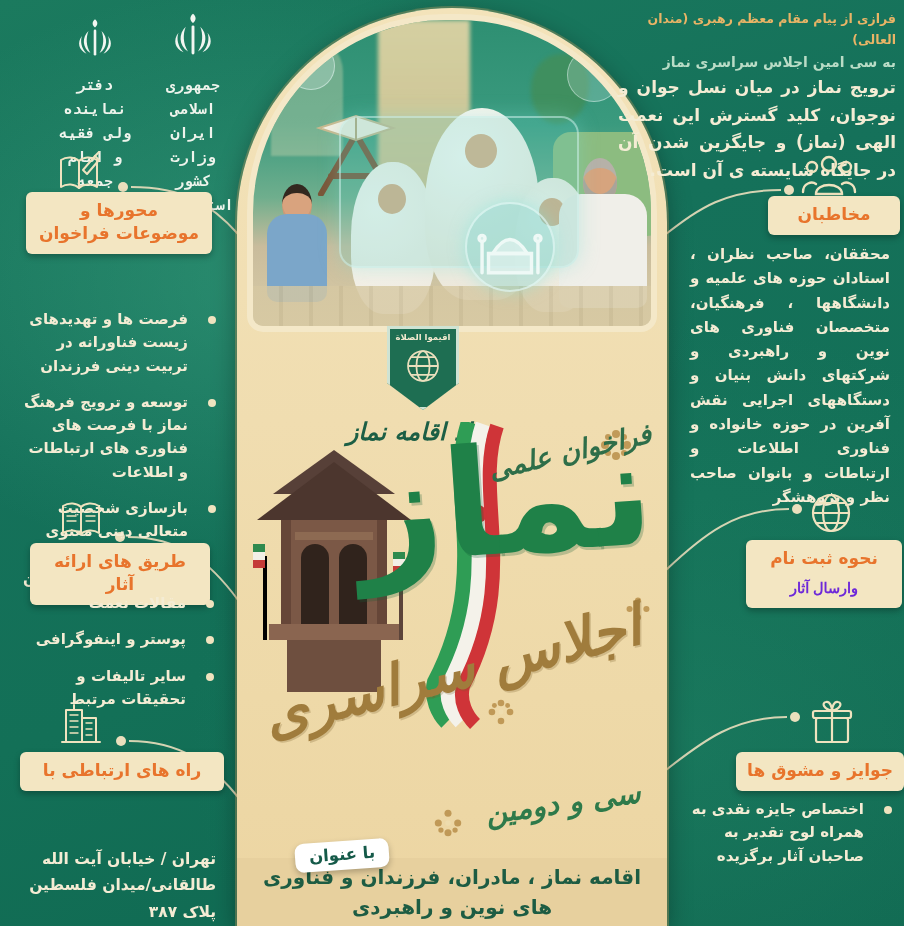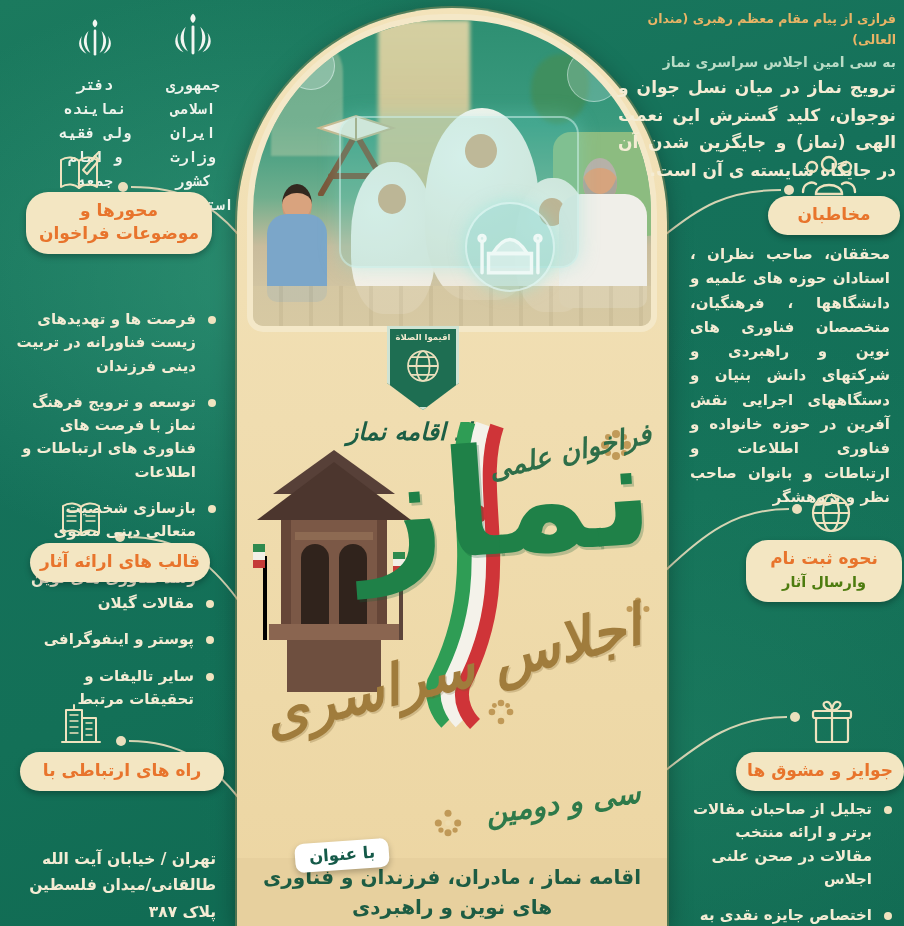--- a/index.html
+++ b/index.html
@@ -21,26 +21,26 @@
   .logo-caption{margin-top:5px;font-size:15px;line-height:1.6;color:#eef4ec;font-weight:bold;font-family:Liberation Mono, monospace;}
 
   
   .quote{right:8px;top:8px;width:278px;text-align:right;z-index:3;}
   .quote .kicker{color:#e9b466;font-size:12.5px;font-weight:bold;line-height:1.7;}
   .quote .subtitle{color:#b9dcc6;font-size:14px;font-weight:bold;line-height:1.7;}
   .quote .body{color:#f4ecd4;font-size:17px;font-weight:bold;line-height:1.62;text-align:justify;}
 
   
   .sec-icon{z-index:3;}
-  .badge{z-index:3;background:#f3e6c2;border-radius:22px;padding:7px 10px 9px;text-align:center;
+  .badge{z-index:3;background:#f3e6c2;border-radius:6px;padding:7px 10px 9px;text-align:center;
     box-shadow:0 3px 6px rgba(0,0,0,.28);}
   .badge .t1{color:#e8742c;font-weight:bold;font-size:17px;line-height:1.35;}
-  .badge .t2{color:#4d7c0f;font-weight:bold;font-size:14.5px;line-height:1.45;margin-top:2px;}
+  .badge .t2{color:#6d28d9;font-weight:bold;font-size:14.5px;line-height:1.45;margin-top:8px;font-family:Liberation Serif, serif;}
   .bullets{z-index:3;list-style:none;margin:0;padding:0;}
-  .bullets li{display:flex;gap:12px;align-items:flex-start;margin-bottom:13px;}
+  .bullets li{display:flex;gap:20px;align-items:flex-start;margin-bottom:13px;}
   .bullets .dot{flex:0 0 auto;width:8px;height:8px;border-radius:50%;background:#f0e3bf;margin-top:8px;}
   .bullets .txt{color:#f4ecd4;font-size:15px;font-weight:bold;line-height:1.55;text-align:right;}
   .paragraph{z-index:3;color:#f4ecd4;font-size:15px;font-weight:bold;line-height:1.62;text-align:justify;}
   .address{z-index:3;color:#f4ecd4;font-size:15.5px;font-weight:bold;line-height:1.7;text-align:right;}
   .url-line{color:#f6efd8;font-size:23px;font-weight:bold;letter-spacing:.5px;direction:ltr;text-align:center;line-height:1.2;}
 
   
   .center-panel{left:237px;top:8px;width:430px;height:918px;z-index:2;overflow:hidden;
     border-radius:218px 218px 0 0;
     background:linear-gradient(180deg,#f3e3ba 0%, #f0ddb0 45%, #eeD9a8 75%, #ecd5a2 100%);
@@ -157,26 +157,26 @@
   </ul>
 
   <svg class="abs sec-icon" style="left:58px;top:498px;" width="46" height="42" viewBox="0 0 46 42">
     <g stroke="#efe3bf" stroke-width="2" fill="none" stroke-linecap="round" stroke-linejoin="round">
       <path d="M5 8 C11 4 19 5 23 9 V36 C19 32 11 31 5 35 Z"></path>
       <path d="M41 8 C35 4 27 5 23 9 V36 C27 32 35 31 41 35 Z"></path>
       <path d="M9 13 H18 M9 18 H18 M9 23 H18 M28 13 H37 M28 18 H37 M28 23 H37" stroke-width="1.4"></path>
     </g>
   </svg>
   <div class="abs badge rtl" style="left:30px;top:543px;width:160px;">
-    <div class="t1">قالب های ارائه آثار</div>
+    <div class="t1">طریق های ارائه آثار</div>
   </div>
   <ul class="abs bullets rtl" style="left:18px;top:592px;width:196px;">
     <li style="justify-content:flex-start">
         <span class="dot"></span>
-        <span class="txt">مقالات گیلان</span>
+        <span class="txt">مقالات نعمت</span>
       </li>
     <li style="justify-content:flex-start">
         <span class="dot"></span>
         <span class="txt">پوستر و اینفوگرافی</span>
       </li>
     <li style="justify-content:flex-start">
         <span class="dot"></span>
         <span class="txt">سایر تالیفات و تحقیقات مرتبط</span>
       </li>
   </ul>
@@ -227,24 +227,20 @@
       <rect x="8" y="18" width="32" height="24" rx="2"></rect>
       <rect x="5" y="11" width="38" height="7" rx="2"></rect>
       <path d="M24 11 V42"></path>
       <path d="M24 11 C16 9 13 3 18 2 C22 1 24 7 24 11 C24 7 26 1 30 2 C35 3 32 9 24 11 Z"></path>
     </g>
   </svg>
   <div class="abs badge rtl" style="left:736px;top:752px;width:148px;">
     <div class="t1">جوایز و مشوق ها</div>
   </div>
   <ul class="abs bullets rtl" style="left:688px;top:798px;width:204px;">
-    <li>
-        <span class="dot"></span>
-        <span class="txt">تجلیل از صاحبان مقالات برتر و ارائه منتخب مقالات در صحن علنی اجلاس</span>
-      </li>
     <li>
         <span class="dot"></span>
         <span class="txt">اختصاص جایزه نقدی به همراه لوح تقدیر به صاحبان آثار برگزیده</span>
       </li>
 
   </ul>
 
   <div class="abs center-panel">
 
     <div class="abs photo">

